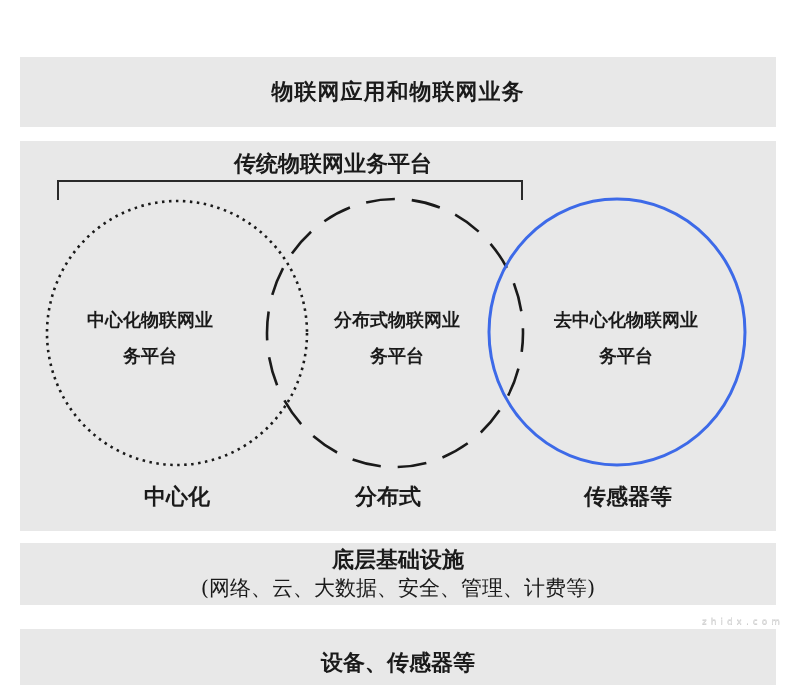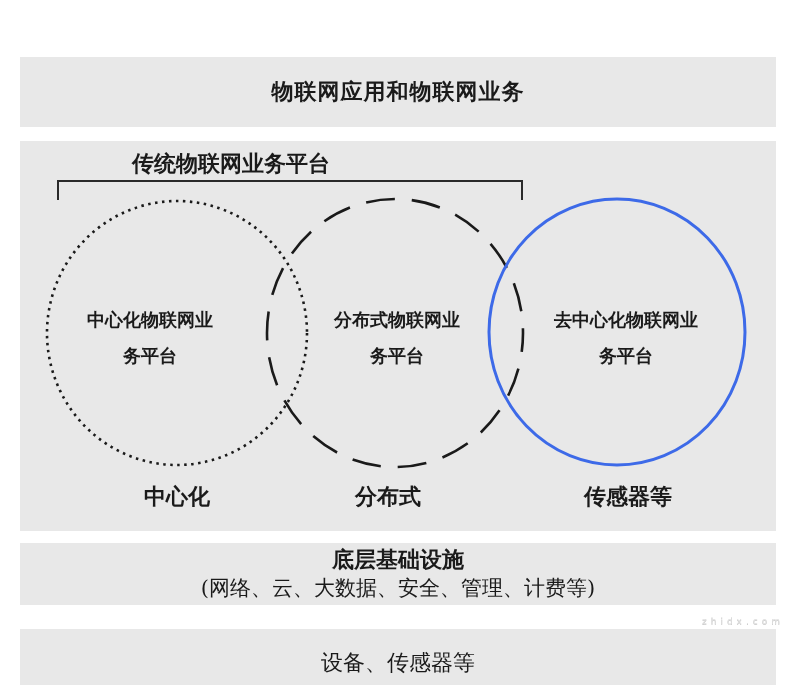--- a/index.html
+++ b/index.html
@@ -42,21 +42,21 @@
   }
   .venn svg {
     position: absolute;
     left: 0; top: 0;
   }
   .bracket-label {
     position: absolute;
     left: 112px;
     top: 8px;
     width: 300px;
-    text-align: left;
+    text-align: right;
     font-size: 22px;
     font-weight: bold;
   }
   .circle-text {
     position: absolute;
     width: 220px;
     top: 161px;
     text-align: center;
     font-size: 18px;
     font-weight: bold;
@@ -97,21 +97,21 @@
   }
   .devices {
     top: 601px;
     height: 67px;
     display: flex;
     align-items: center;
     justify-content: center;
   }
   .devices-label {
     font-size: 22px;
-    font-weight: normal;
+    font-weight: bold;
     text-align: right;
   }
   .watermark {
     position: absolute;
     left: 688px;
     top: 615px;
     width: 110px;
     text-align: center;
   }
   .wm-logo {

